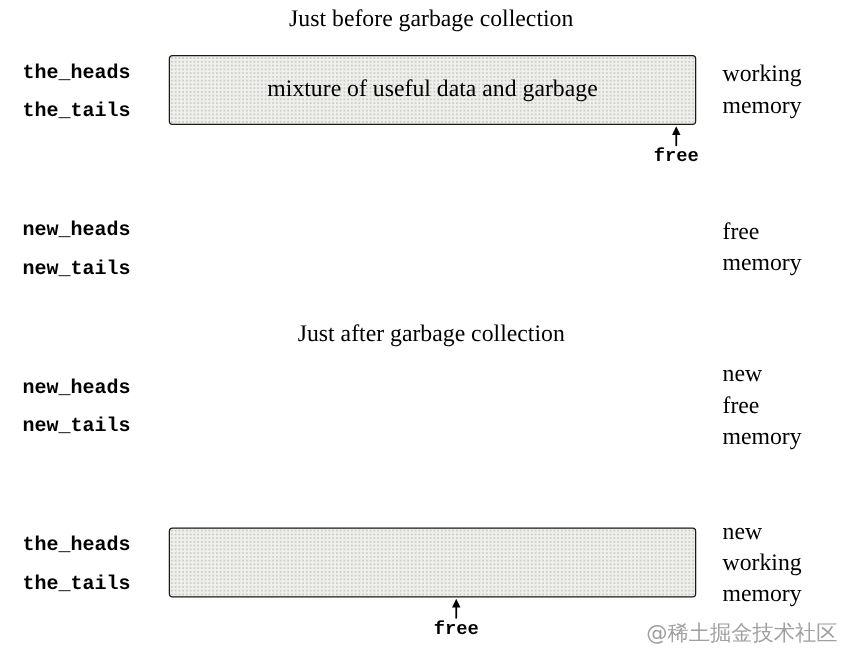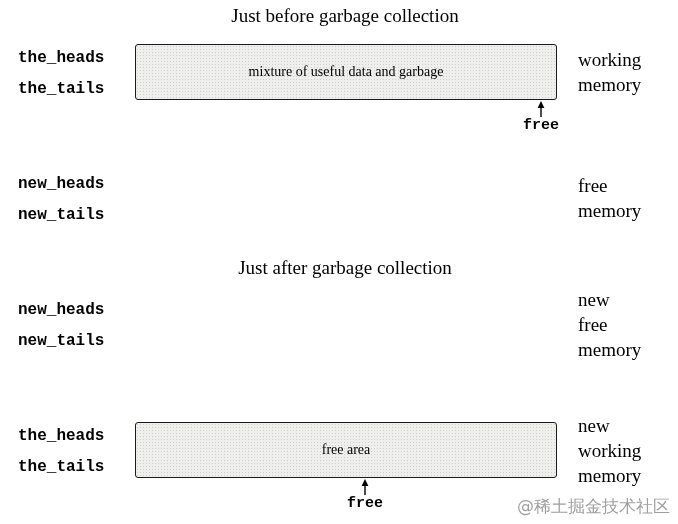--- a/index.html
+++ b/index.html
@@ -48,21 +48,21 @@
     background-color: #efefed;
     background-image: radial-gradient(#cfcfca 0.6px, rgba(0,0,0,0) 0.7px);
     background-size: 3px 3px;
     display: flex;
   }
   .segment {
     flex: 1;
     display: flex;
     align-items: center;
     justify-content: center;
-    font-size: 14px;
+    font-size: 19px;
   }
   .segment + .segment {
     border-left: 1px solid #1a1a1a;
   }
   .right-labels {
     position: absolute;
     left: 578px;
     font-size: 19px;
     line-height: 25px;
   }
@@ -139,21 +139,20 @@
     <div>memory</div>
   </div>
 </div>
 
 <div class="row" style="top:422px">
   <div class="left-labels">
     <div>the_heads</div>
     <div>the_tails</div>
   </div>
   <div class="mem-box">
-    <div class="segment">free area</div>
   </div>
   <div class="right-labels right-3">
     <div>new</div>
     <div>working</div>
     <div>memory</div>
   </div>
   <div class="pointer" style="left:335px;top:57px">
     <svg class="arrow" width="12" height="16" viewBox="0 0 12 16">
       <polygon points="6,0 2.6,7 9.4,7" fill="#000"></polygon>
       <line x1="6" y1="5" x2="6" y2="16" stroke="#000" stroke-width="1.4"></line>

